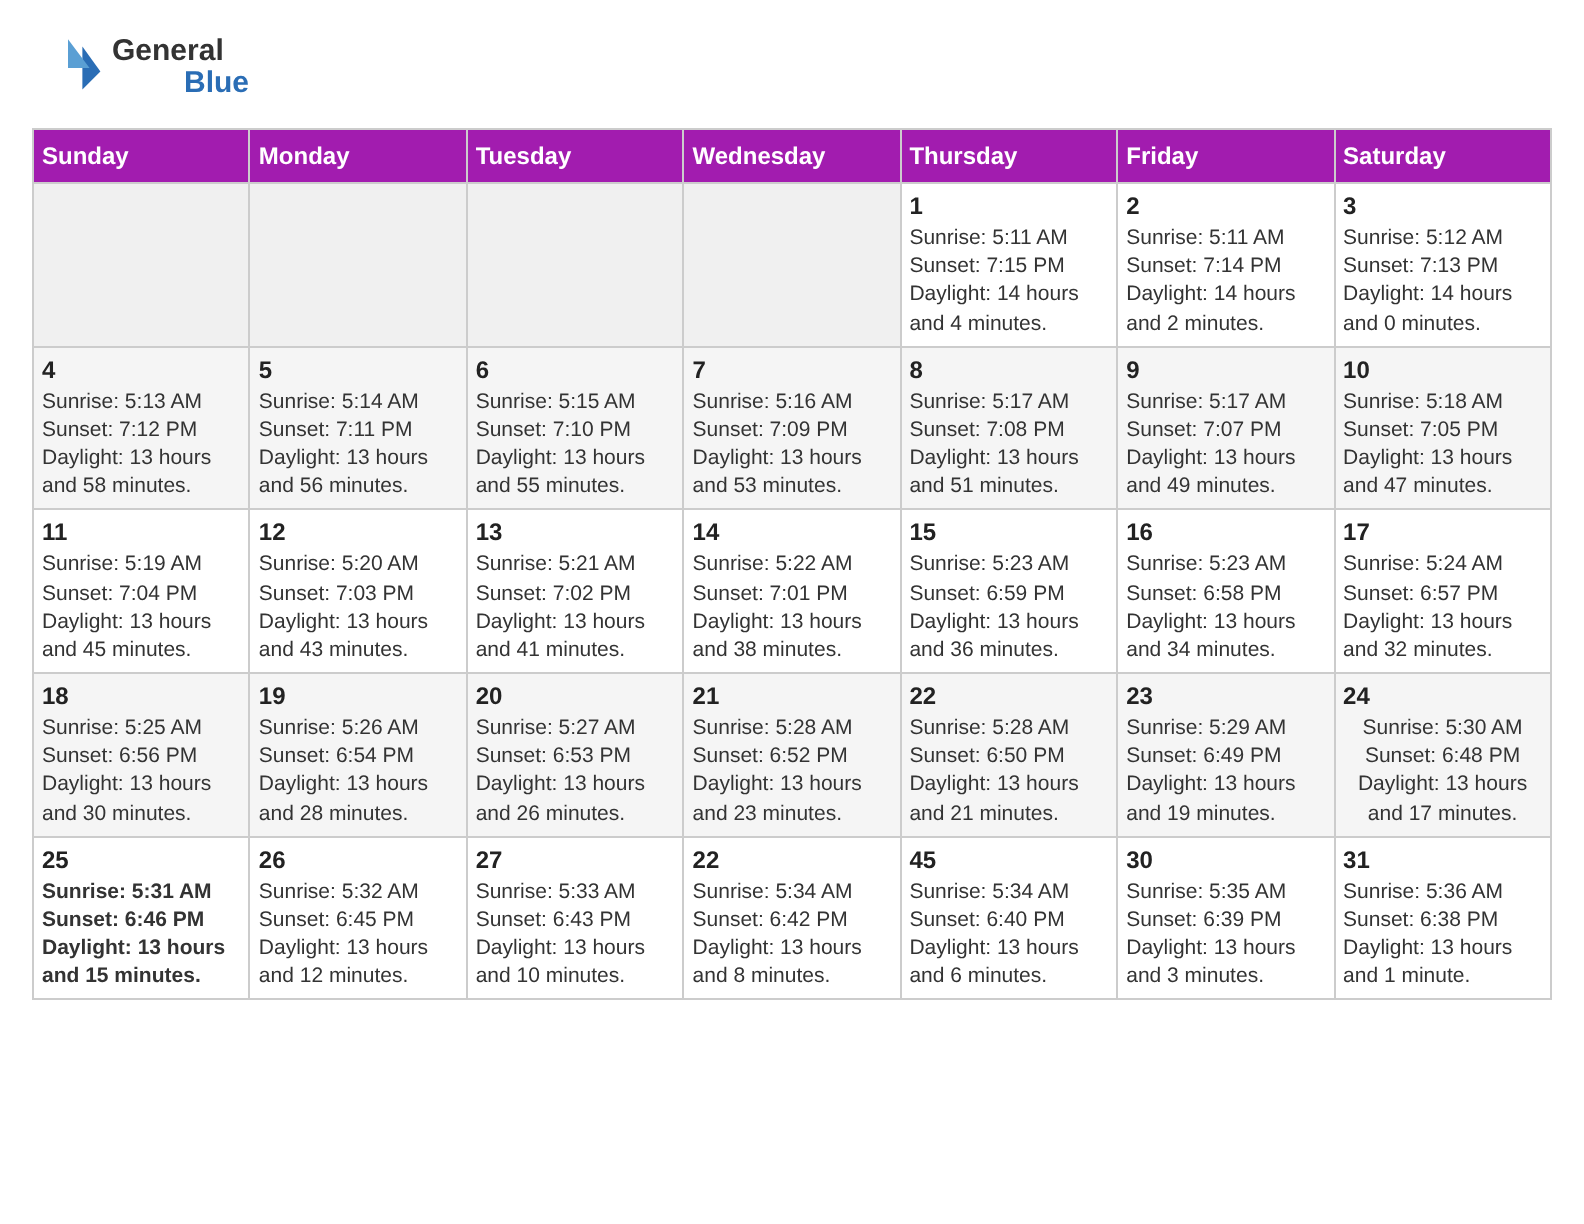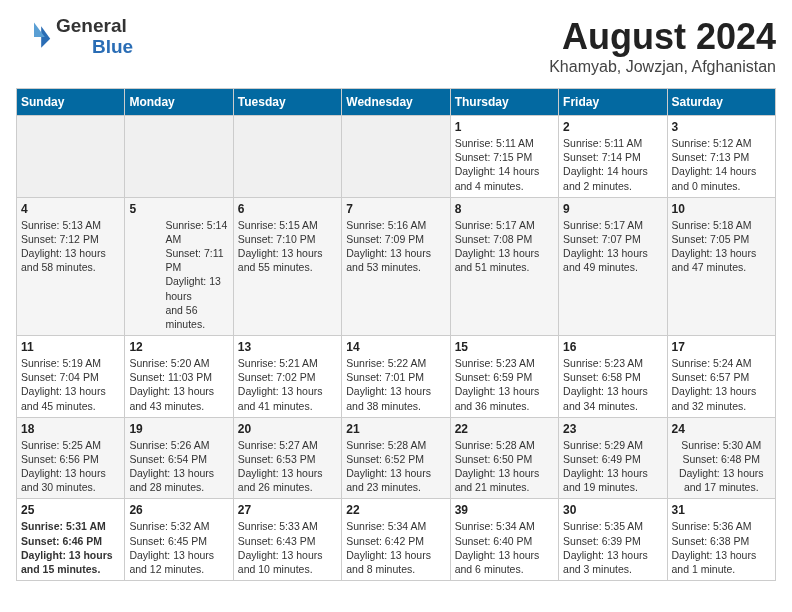--- a/index.html
+++ b/index.html
@@ -17,21 +17,21 @@
       margin-bottom: 12px;
     }
     .logo {
       display: flex;
       align-items: center;
       gap: 4px;
     }
     .logo-text {
       display: flex;
       flex-direction: column;
-      font-size: 19px;
+      font-size: 15px;
       font-weight: bold;
       line-height: 1.1;
       color: #333;
     }
     .logo-text span:first-child { color: #333; }
     .logo-icon {
       width: 36px;
       height: 36px;
     }
     .title-block {
@@ -46,21 +46,21 @@
       font-size: 16px;
       font-weight: normal;
       color: #444;
     }
     table {
       width: 100%;
       border-collapse: collapse;
       font-size: 11px;
     }
     thead tr th {
-      background-color: #0369a1;
+      background-color: #a21caf;
       color: #fff;
       padding: 6px 4px;
       text-align: left;
       font-size: 12px;
       font-weight: bold;
       border: 1px solid #ccc;
     }
     tbody tr td {
       border: 1px solid #ccc;
       vertical-align: top;
@@ -96,24 +96,20 @@
   <div class="logo">
     <svg class="logo-icon" viewBox="0 0 40 40">
       <polygon points="28,8 38,22 28,32" fill="#2a6db5"></polygon>
       <polygon points="20,4 32,20 20,20" fill="#5a9fd4"></polygon>
     </svg>
     <div class="logo-text">
       <span>General</span>
       <span style="color:#2a6db5;padding-left:36px;">Blue</span>
     </div>
   </div>
-  <div class="title-block">
-    <h1>August 2024</h1>
-    <h2>Khamyab, Jowzjan, Afghanistan</h2>
-  </div>
 </div>
 
 <table>
   <thead>
     <tr>
     <th>Sunday</th>
         <th>Monday</th>
         <th>Tuesday</th>
         <th>Wednesday</th>
         <th>Thursday</th>
@@ -152,21 +148,21 @@
       <tr>
         <td>
           <div class="day-num">4</div>
           <div class="day-info" style="white-space: pre-line;">Sunrise: 5:13 AM
 Sunset: 7:12 PM
 Daylight: 13 hours
 and 58 minutes.</div>
         </td>
         <td>
           <div class="day-num">5</div>
-          <div class="day-info" style="white-space: pre-line; margin-left: 36px;">Sunrise: 5:14 AM
+          <div class="day-info" style="white-space: pre-line;">Sunrise: 5:14 AM
 Sunset: 7:11 PM
 Daylight: 13 hours
 and 56 minutes.</div>
         </td>
         <td>
           <div class="day-num">6</div>
           <div class="day-info" style="white-space: pre-line;">Sunrise: 5:15 AM
 Sunset: 7:10 PM
 Daylight: 13 hours
 and 55 minutes.</div>
@@ -204,21 +200,21 @@
         <td>
           <div class="day-num">11</div>
           <div class="day-info" style="white-space: pre-line;">Sunrise: 5:19 AM
 Sunset: 7:04 PM
 Daylight: 13 hours
 and 45 minutes.</div>
         </td>
         <td>
           <div class="day-num">12</div>
           <div class="day-info" style="white-space: pre-line;">Sunrise: 5:20 AM
-Sunset: 11:03 PM
+Sunset: 7:03 PM
 Daylight: 13 hours
 and 43 minutes.</div>
         </td>
         <td>
           <div class="day-num">13</div>
           <div class="day-info" style="white-space: pre-line;">Sunrise: 5:21 AM
 Sunset: 7:02 PM
 Daylight: 13 hours
 and 41 minutes.</div>
         </td>
@@ -325,21 +321,21 @@
 and 10 minutes.</div>
         </td>
         <td>
           <div class="day-num">22</div>
           <div class="day-info" style="white-space: pre-line;">Sunrise: 5:34 AM
 Sunset: 6:42 PM
 Daylight: 13 hours
 and 8 minutes.</div>
         </td>
         <td>
-          <div class="day-num">39</div>
+          <div class="day-num">45</div>
           <div class="day-info" style="white-space: pre-line;">Sunrise: 5:34 AM
 Sunset: 6:40 PM
 Daylight: 13 hours
 and 6 minutes.</div>
         </td>
         <td>
           <div class="day-num">30</div>
           <div class="day-info" style="white-space: pre-line;">Sunrise: 5:35 AM
 Sunset: 6:39 PM
 Daylight: 13 hours

